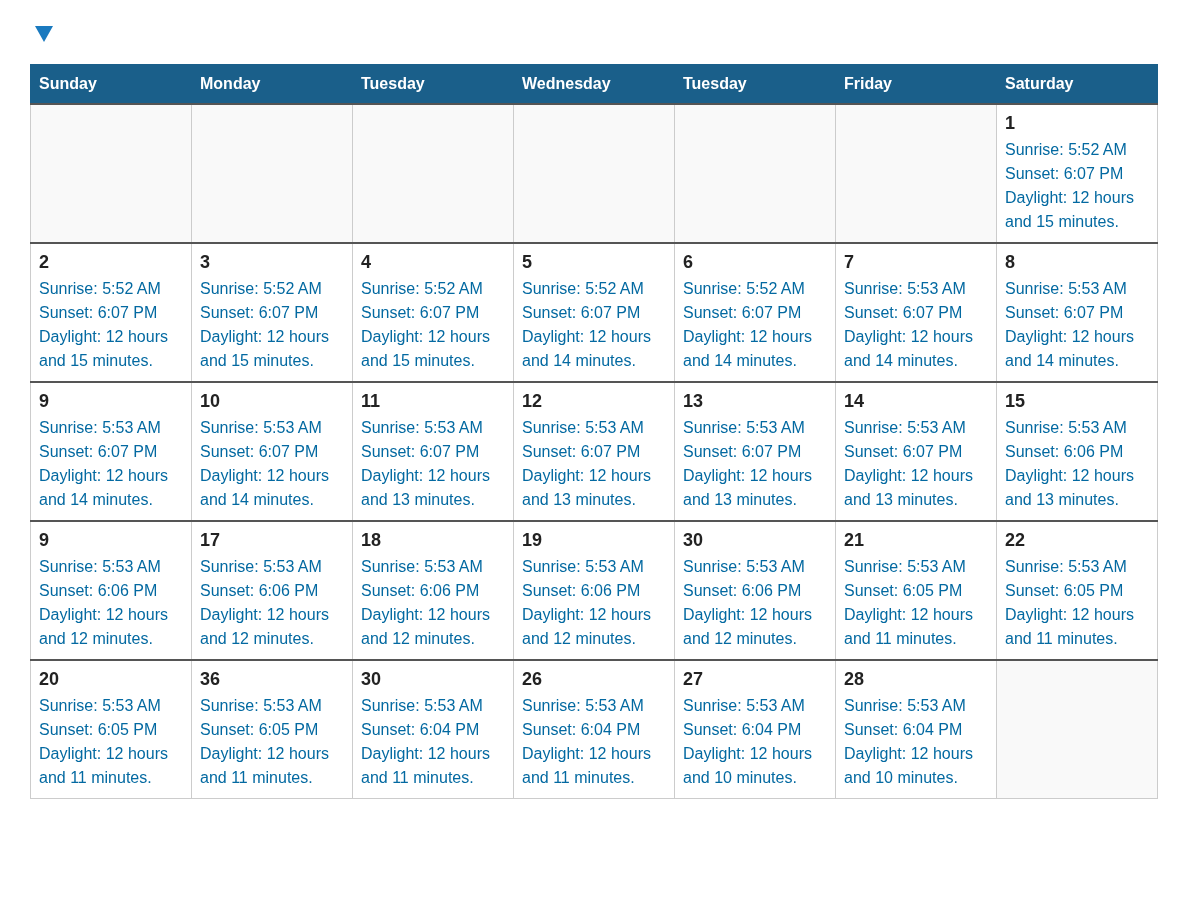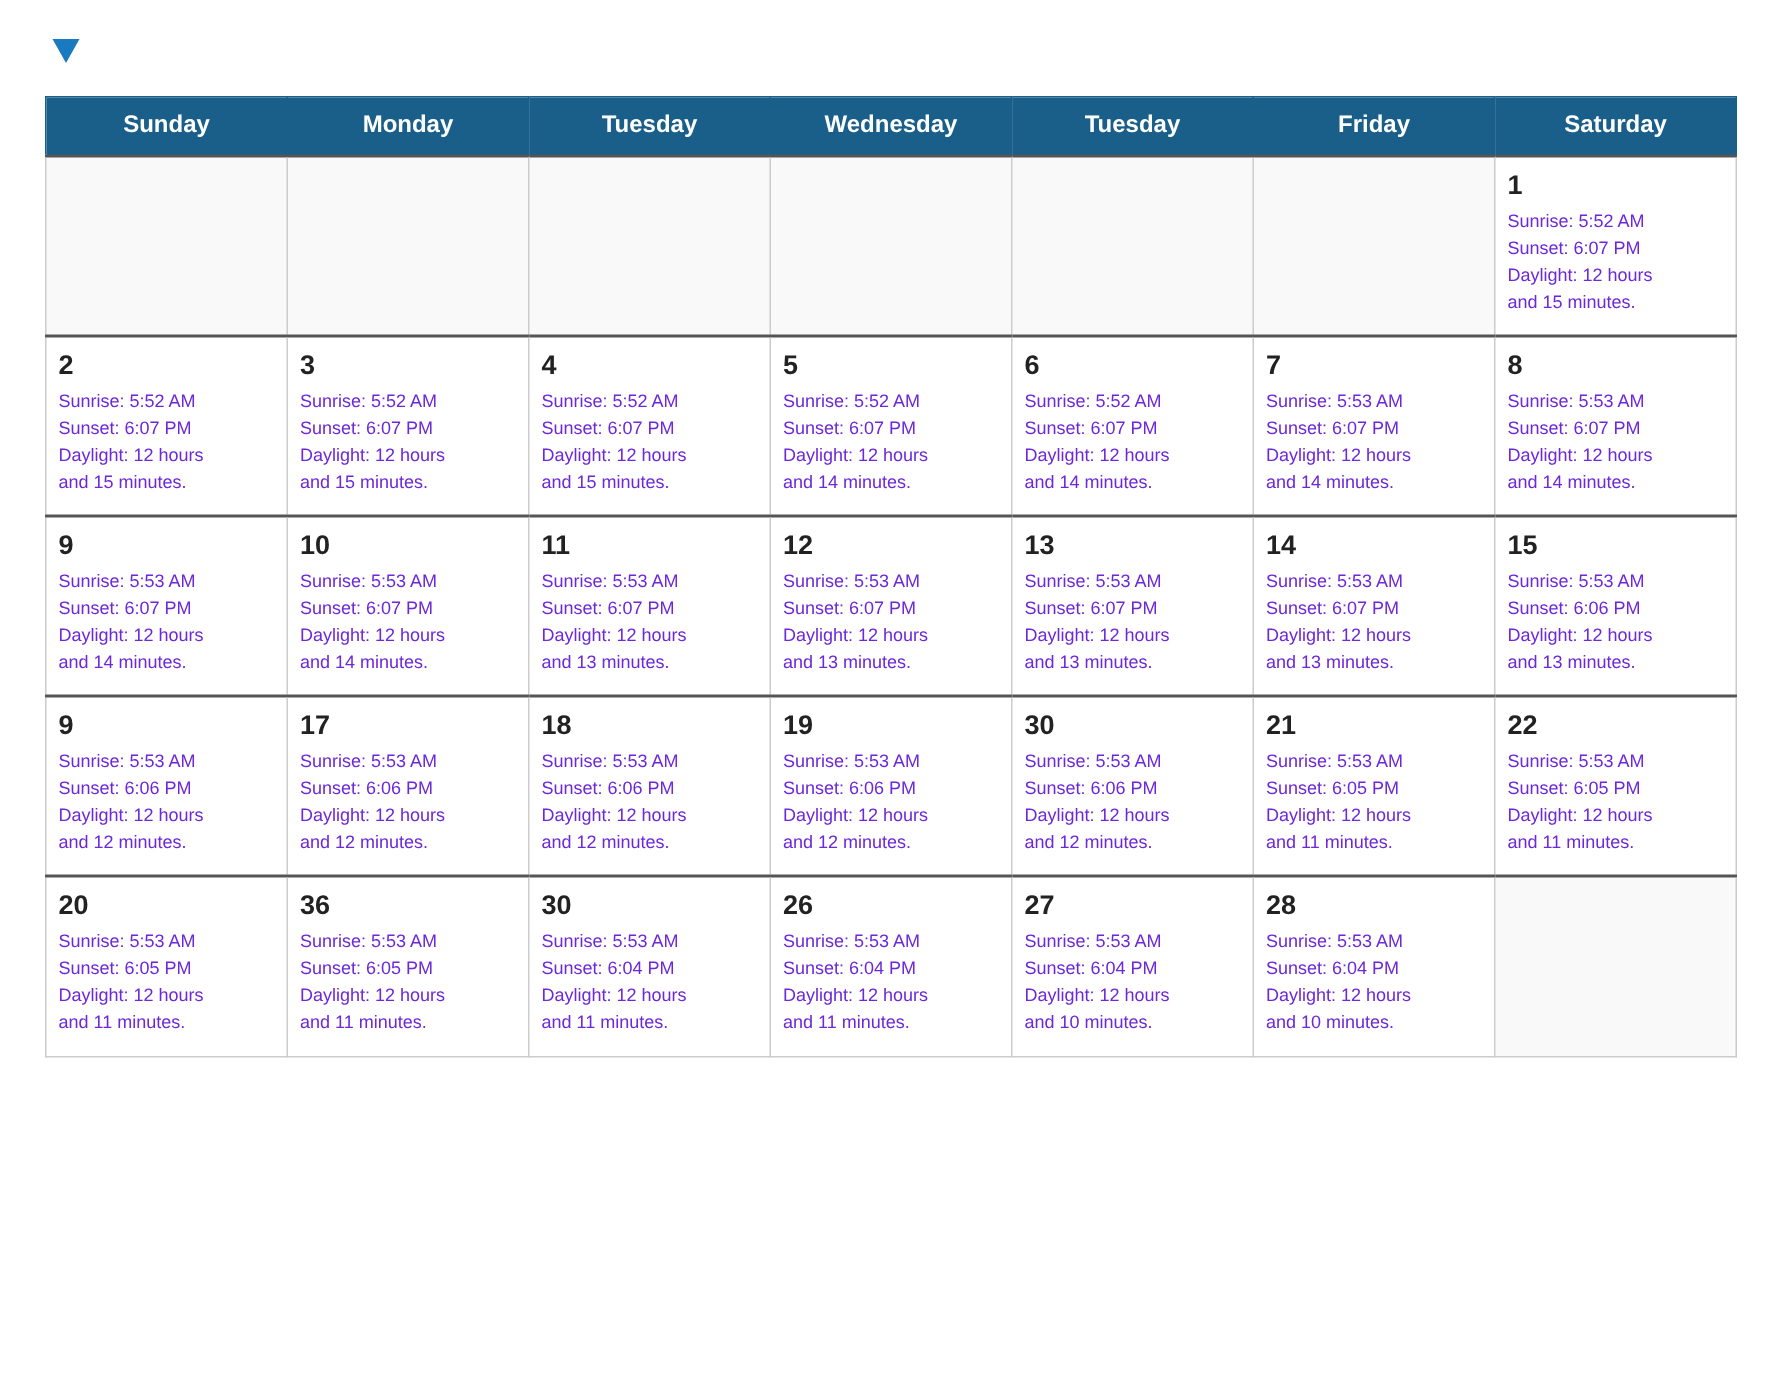--- a/index.html
+++ b/index.html
@@ -47,21 +47,21 @@
     }
     .calendar {
       width: 100%;
       border-collapse: collapse;
       table-layout: fixed;
     }
     .calendar thead th {
       background-color: #1a5f8a;
       color: #fff;
       padding: 10px 8px;
-      text-align: center;
+      text-align: left;
       font-size: 16px;
       font-weight: bold;
       border: 1px solid #1a5f8a;
     }
     .calendar tbody td {
       border: 1px solid #ccc;
       vertical-align: top;
       padding: 8px 8px;
       min-height: 110px;
       height: 120px;
@@ -70,22 +70,22 @@
       border-top: 2px solid #555;
     }
     .day-number {
       font-size: 18px;
       font-weight: bold;
       color: #222;
       display: block;
       margin-bottom: 4px;
     }
     .day-info {
-      font-size: 12px;
-      color: #6d28d9;
+      font-size: 16px;
+      color: #0369a1;
       line-height: 1.5;
     }
     .empty-cell {
       background: #f9f9f9;
     }
   </style>
 </head>
 <body>
 
 <div class="header">

